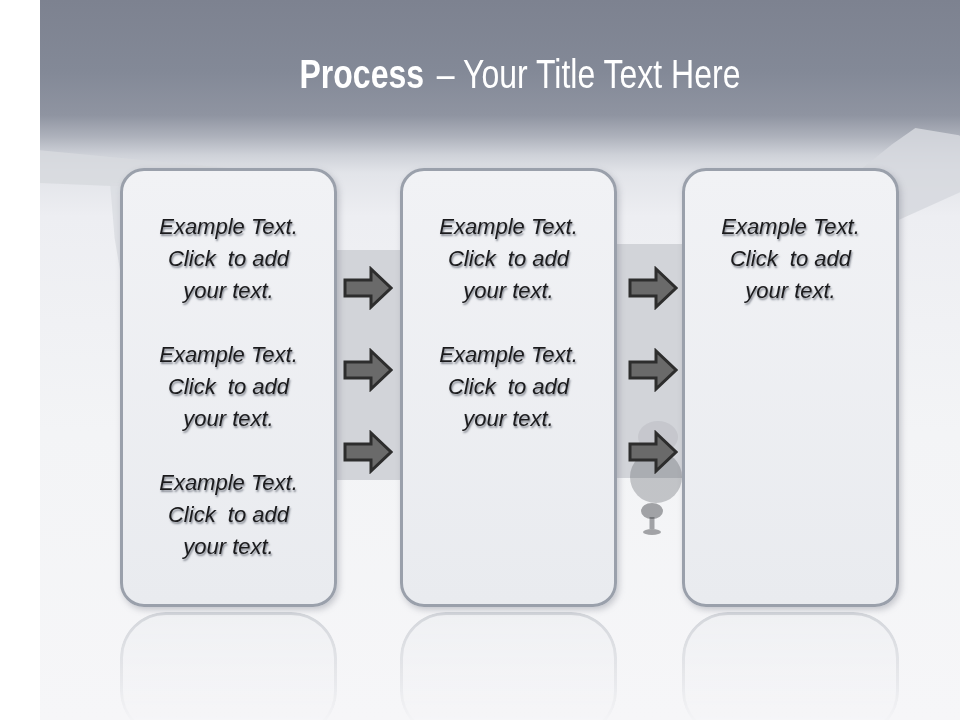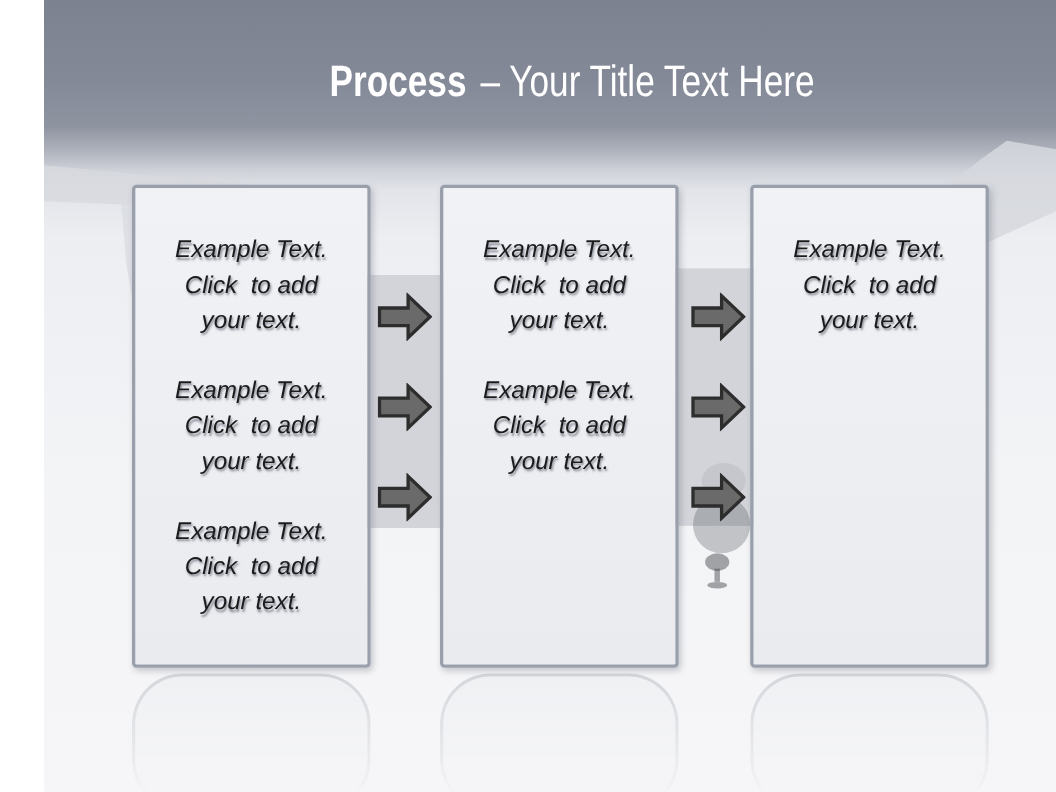--- a/index.html
+++ b/index.html
@@ -39,21 +39,21 @@
     -webkit-clip-path:polygon(52% 0,78% 8%,100% 30%,100% 52%,42% 100%,22% 96%,0 74%,38% 18%);
     clip-path:polygon(52% 0,78% 8%,100% 30%,100% 52%,42% 100%,22% 96%,0 74%,38% 18%);
   }
   .gapband{position:absolute;background:#d2d4d9;z-index:1;}
   .band1{left:290px;top:250px;width:76px;height:230px;}
   .band2{left:570px;top:244px;width:78px;height:234px;}
   .bottle{position:absolute;left:582px;top:415px;width:66px;height:130px;z-index:2;}
   
   .box{
     position:absolute;top:168px;width:217px;height:439px;box-sizing:border-box;
-    border:3px solid #9aa0ab;border-radius:4px;
+    border:3px solid #9aa0ab;border-radius:24px;
     background:linear-gradient(#f1f2f5,#e9ebef);
     box-shadow:2px 3px 6px rgba(108,112,125,.35);
     padding-top:40px;z-index:3;
   }
   .box1{left:80px;} .box2{left:360px;} .box3{left:642px;}
   .block{
     font-style:italic;font-size:22px;line-height:32px;text-align:center;
     white-space:pre-wrap;color:#1b1b1d;margin:0 0 32px 0;
     text-shadow:1px 2px 2px rgba(120,124,134,.9);
   }

